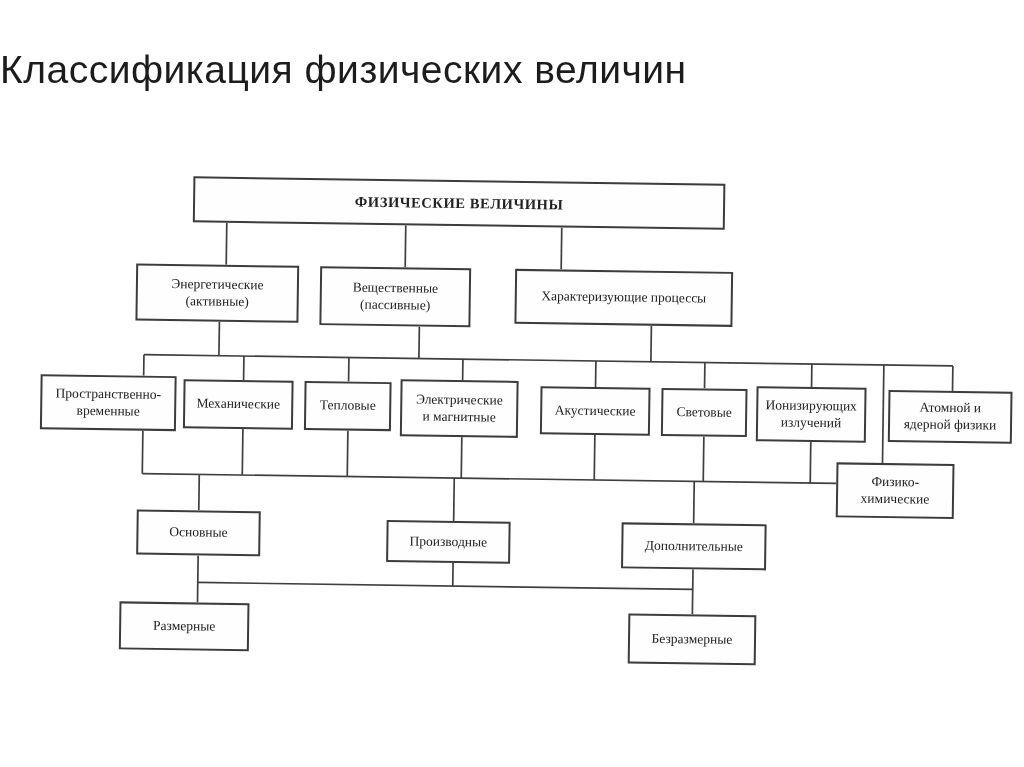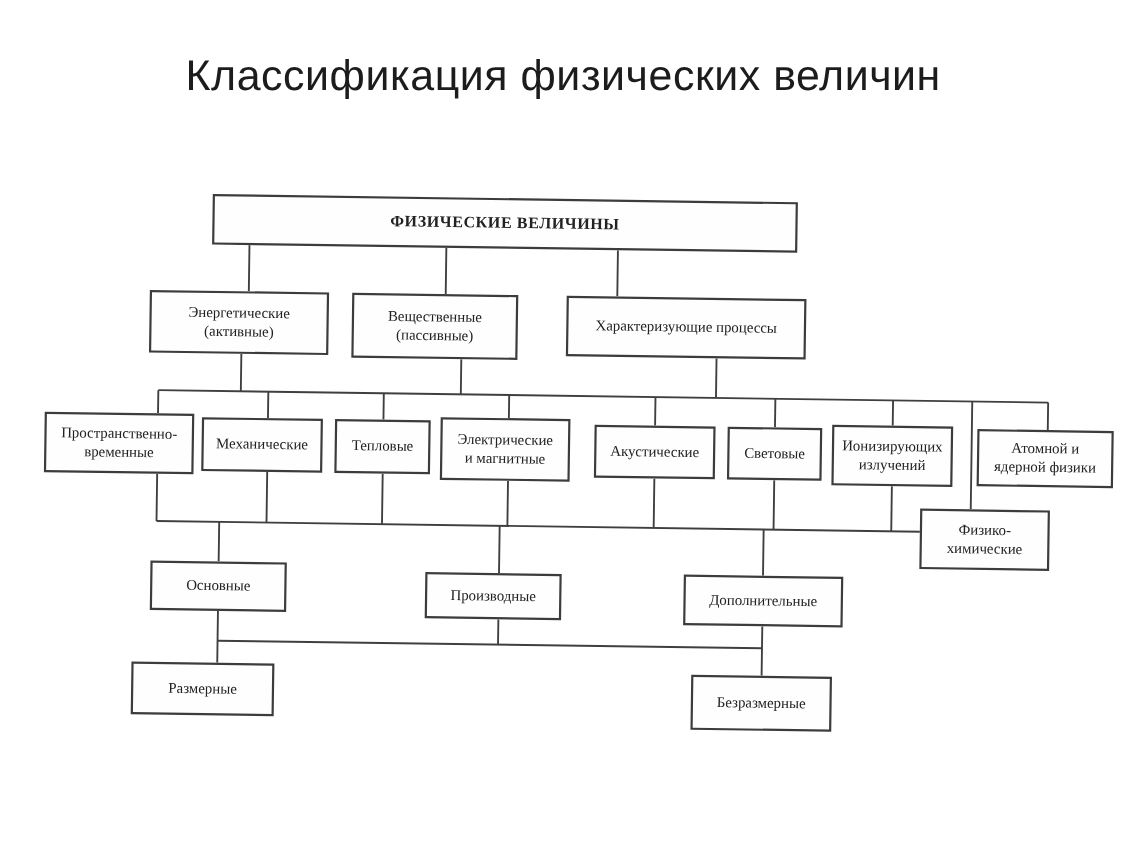--- a/index.html
+++ b/index.html
@@ -3,21 +3,21 @@
 <meta charset="utf-8">
 <style>
   html,body{margin:0;padding:0;}
   body{
     width:1024px;height:767px;position:relative;overflow:hidden;
     background:#ffffff;
     font-family:"Liberation Serif", serif;
   }
   .slide-title{
     position:absolute;top:48px;left:0;width:1024px;
-    text-align:center;
+    text-align:left;
     font-family:"Liberation Sans", sans-serif;
     font-size:39px;font-weight:400;color:#1c1c1c;letter-spacing:.5px;
   }
   
   .scan{
     position:absolute;left:30px;top:170px;width:990px;height:510px;
     transform:rotate(0.8deg);
     transform-origin:50% 50%;
   }
   .connectors{position:absolute;left:0;top:0;width:990px;height:510px;}

